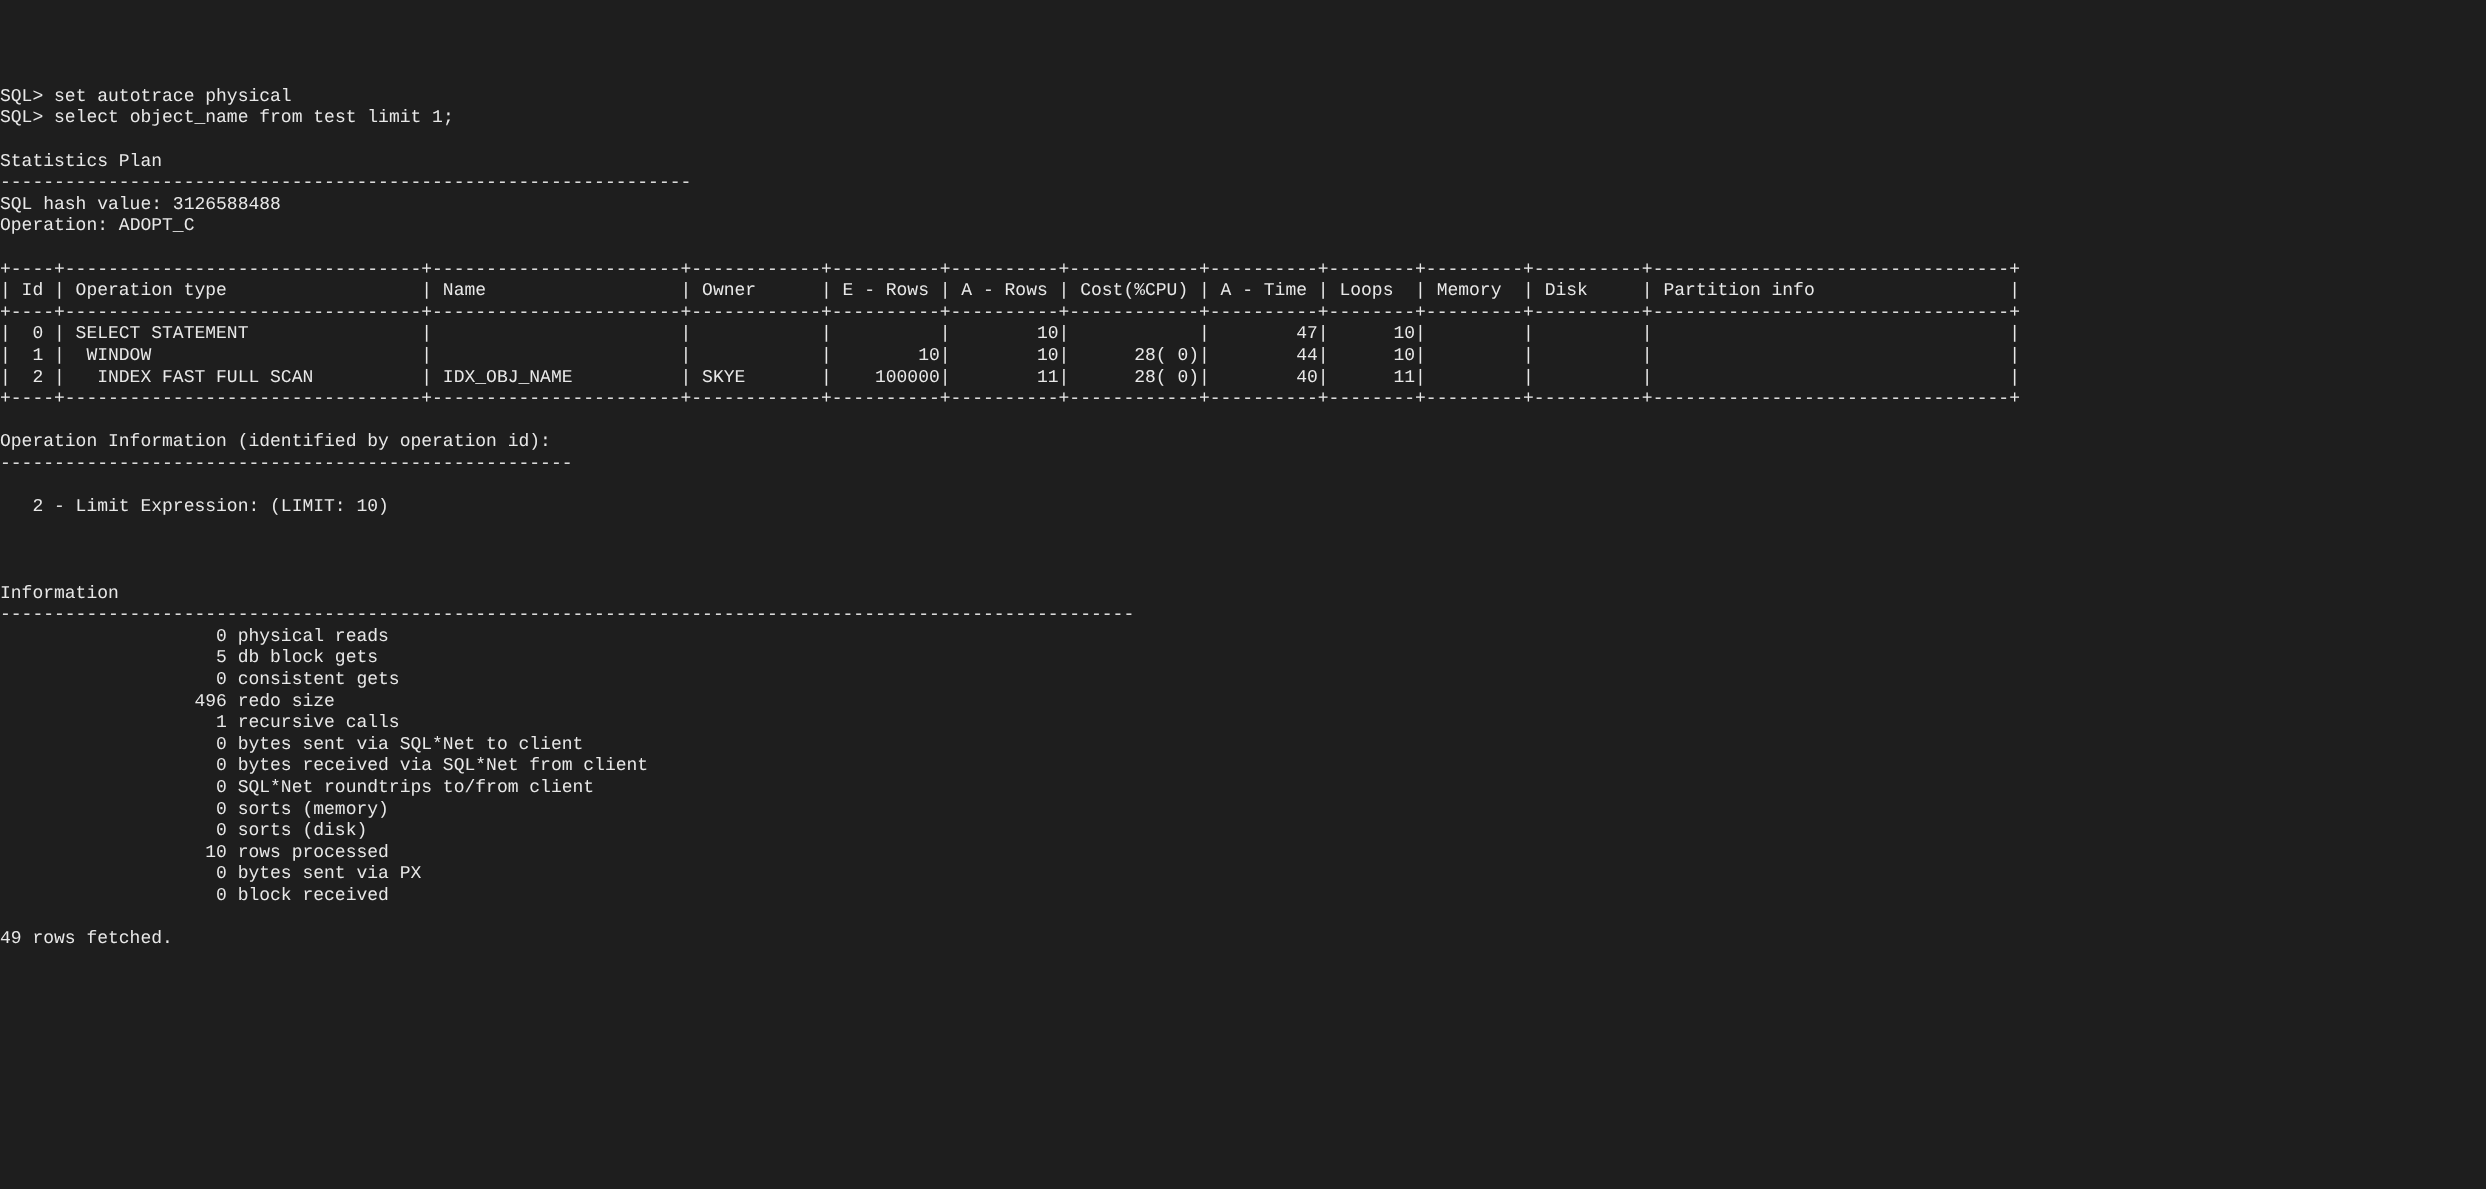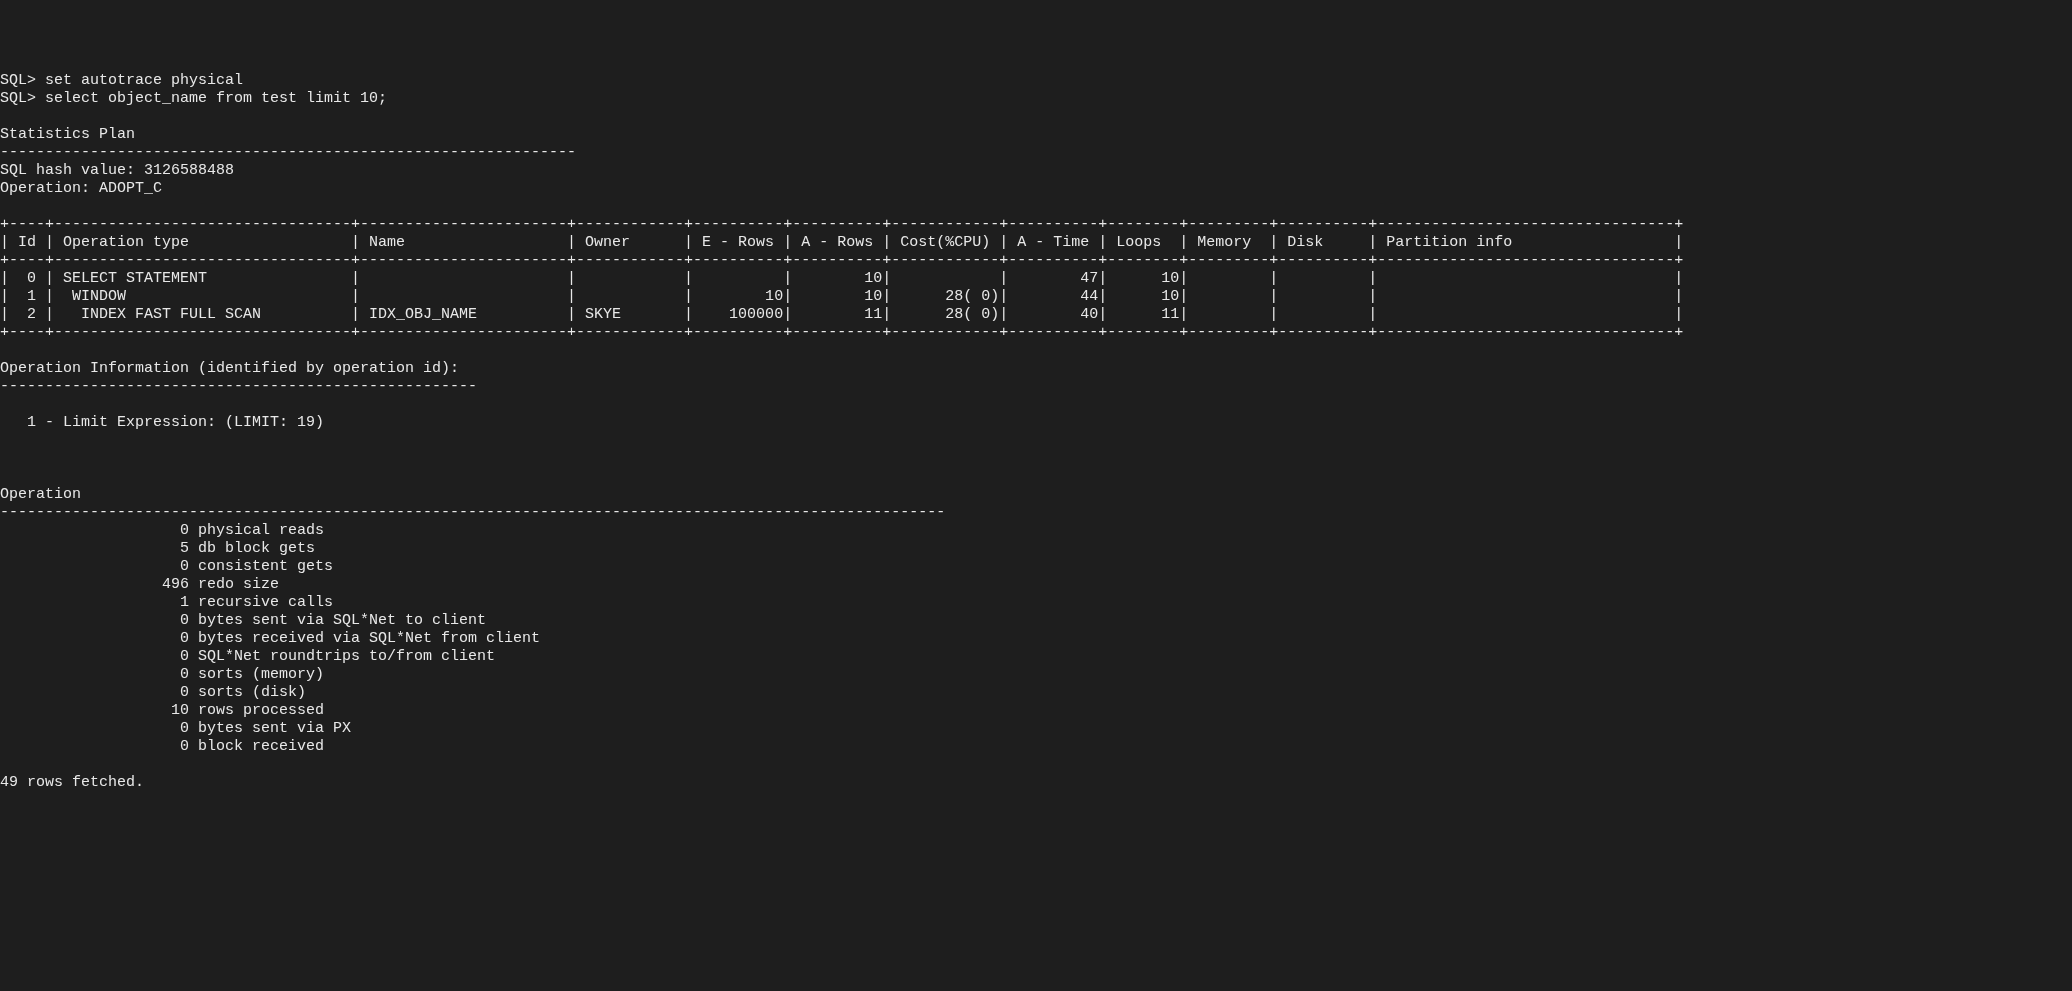--- a/index.html
+++ b/index.html
@@ -15,43 +15,43 @@
   .terminal {
     padding: 0;
   }
 </style>
 </head>
 <body>
 
 
 
 <div class="terminal"><span><span>SQL&gt;</span> <span>set autotrace physical</span></span>
-<span><span>SQL&gt;</span> <span>select object_name from test limit 10;</span></span>
+<span><span>SQL&gt;</span> <span>select object_name from test limit 1;</span></span>
 
 <span>Statistics Plan</span>
 <span>----------------------------------------------------------------</span>
 <span><span>SQL hash value:</span> <span>3126588488</span></span>
 <span><span>Operation:</span> <span>ADOPT_C</span></span>
 
 <span id="plan-table">+----+---------------------------------+-----------------------+------------+----------+----------+------------+----------+--------+---------+----------+---------------------------------+
 | Id | Operation type                  | Name                  | Owner      | E - Rows | A - Rows | Cost(%CPU) | A - Time | Loops  | Memory  | Disk     | Partition info                  |
 +----+---------------------------------+-----------------------+------------+----------+----------+------------+----------+--------+---------+----------+---------------------------------+
 |  0 | SELECT STATEMENT                |                       |            |          |        10|            |        47|      10|         |          |                                 |
 |  1 |  WINDOW                         |                       |            |        10|        10|      28( 0)|        44|      10|         |          |                                 |
 |  2 |   INDEX FAST FULL SCAN          | IDX_OBJ_NAME          | SKYE       |    100000|        11|      28( 0)|        40|      11|         |          |                                 |
 +----+---------------------------------+-----------------------+------------+----------+----------+------------+----------+--------+---------+----------+---------------------------------+</span>
 
 <span>Operation Information (identified by operation id):</span>
 <span>-----------------------------------------------------</span>
 
-<span>   1 - Limit Expression: (LIMIT: 19)</span>
+<span>   2 - Limit Expression: (LIMIT: 10)</span>
 
 
 
-<span>Operation</span>
+<span>Information</span>
 <span>---------------------------------------------------------------------------------------------------------</span>
 <span id="stats-block">                    0 physical reads
                     5 db block gets
                     0 consistent gets
                   496 redo size
                     1 recursive calls
                     0 bytes sent via SQL*Net to client
                     0 bytes received via SQL*Net from client
                     0 SQL*Net roundtrips to/from client
                     0 sorts (memory)

